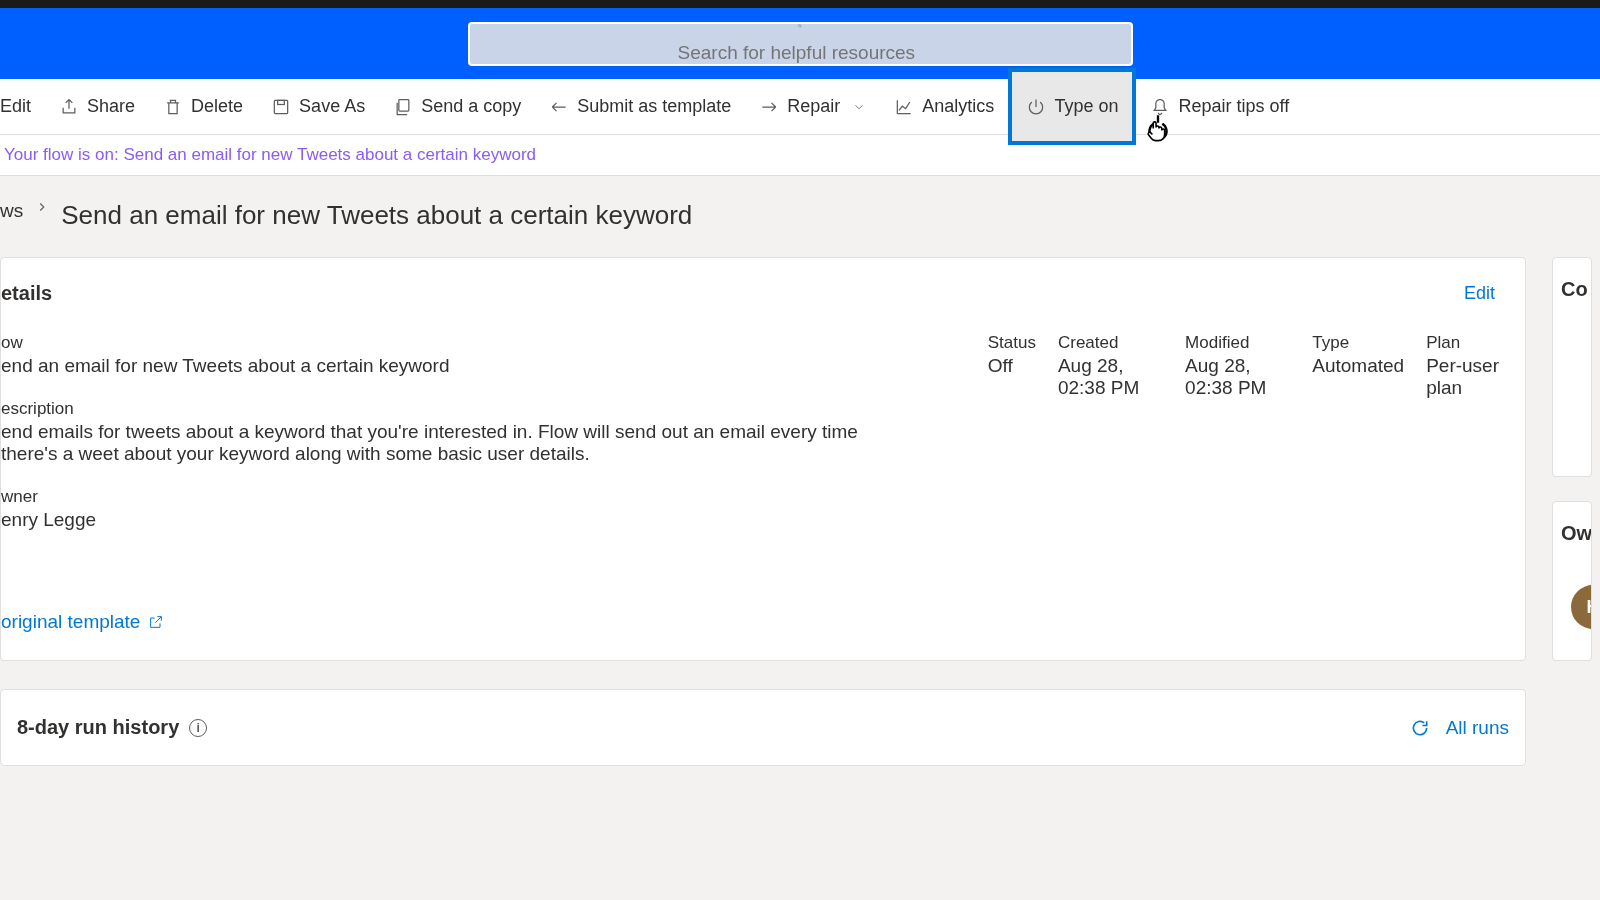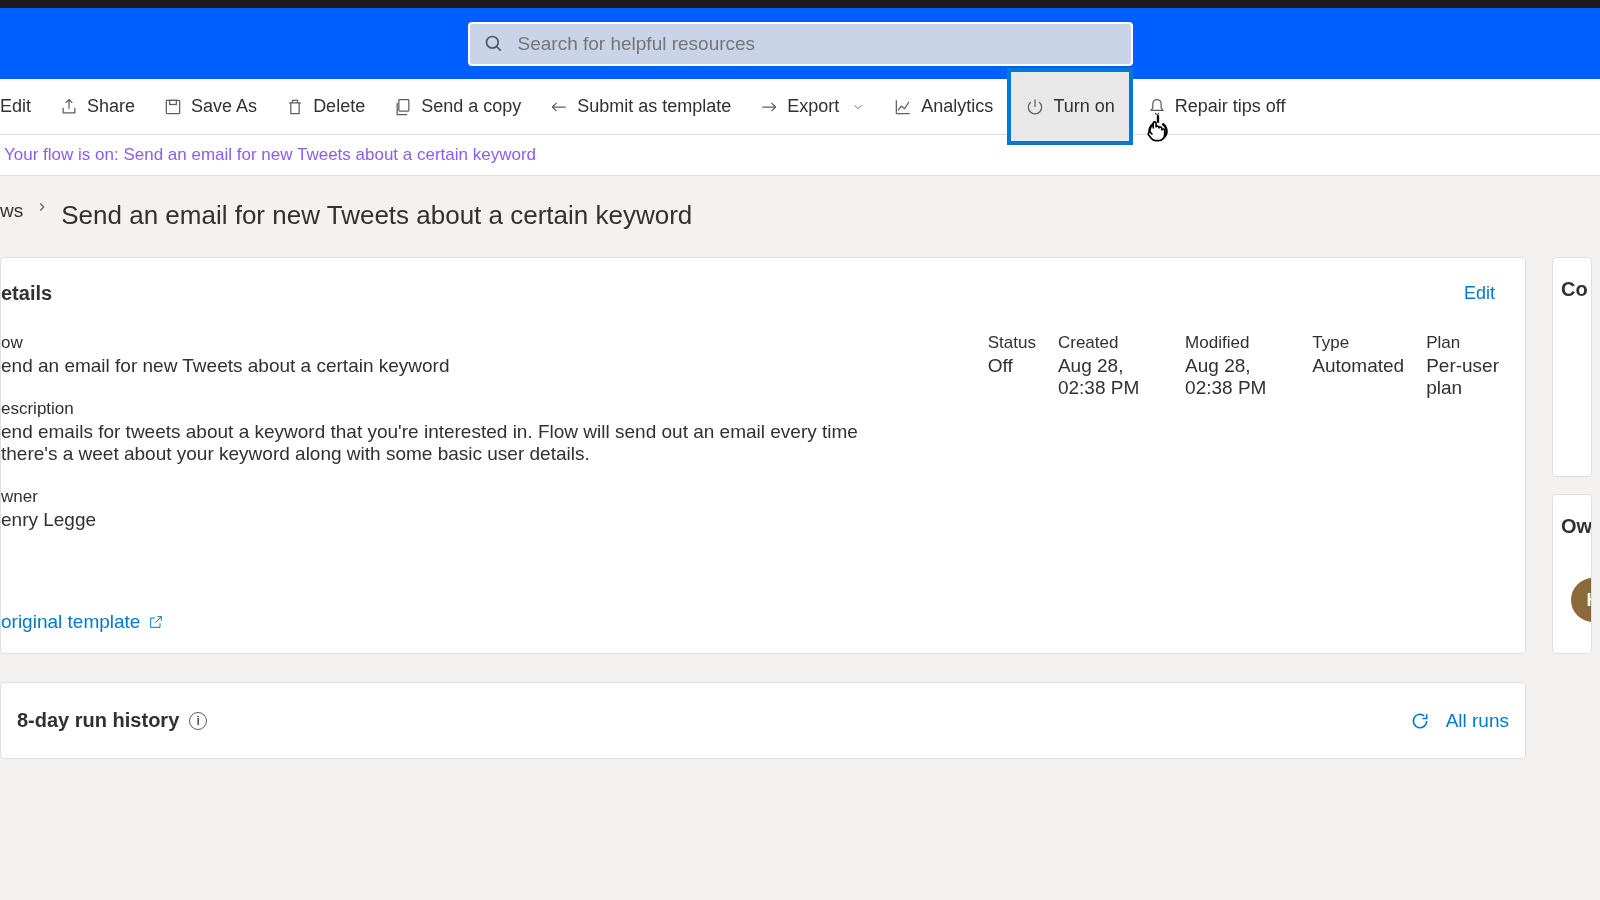--- a/index.html
+++ b/index.html
@@ -24,20 +24,21 @@
     .search-box {
       width: 665px;
       height: 44px;
       background: #c9d4e9;
       border: 2px solid #fff;
       border-radius: 4px;
       display: flex;
       align-items: center;
       padding: 0 14px;
       gap: 14px;
+      flex-direction: column;
     }
     .search-icon-svg {
       width: 20px; height: 20px;
       stroke: #4a5568;
       fill: none;
       stroke-width: 2;
     }
     .search-input {
       flex: 1;
       border: none;
@@ -256,21 +257,21 @@
     }
     .refresh-icon {
       width: 20px; height: 20px;
       stroke: #0078d4;
       fill: none;
       stroke-width: 2;
     }
     .side-stack {
       display: flex;
       flex-direction: column;
-      justify-content: space-between;
+      gap: 24px;
     }
   </style>
 </head>
 <body>
 
 <div class="top-black"></div>
 
 <div class="header-blue">
   <div class="search-box">
     <svg class="search-icon-svg" viewBox="0 0 24 24">
@@ -286,64 +287,64 @@
     <span>Edit</span>
   </div>
   <div class="toolbar-item">
     <svg viewBox="0 0 24 24">
         <path d="M12 3 L12 14 M12 3 L8 7 M12 3 L16 7 M5 13 v6 h14 v-6"></path>
       </svg>
     <span>Share</span>
   </div>
   <div class="toolbar-item">
     <svg viewBox="0 0 24 24">
+        <path d="M5 7 h14 M9 7 v-3 h6 v3 M7 7 v13 h10 v-13"></path>
+      </svg>
+    <span>Delete</span>
+  </div>
+  <div class="toolbar-item">
+    <svg viewBox="0 0 24 24">
         <rect x="4" y="4" width="16" height="16" rx="1"></rect>
         <rect x="8" y="4" width="8" height="5"></rect>
       </svg>
     <span>Save As</span>
   </div>
   <div class="toolbar-item">
     <svg viewBox="0 0 24 24">
-        <path d="M5 7 h14 M9 7 v-3 h6 v3 M7 7 v13 h10 v-13"></path>
-      </svg>
-    <span>Delete</span>
-  </div>
-  <div class="toolbar-item">
-    <svg viewBox="0 0 24 24">
         <rect x="7" y="3" width="12" height="14" rx="1"></rect>
         <path d="M5 7 v14 h12"></path>
       </svg>
     <span>Send a copy</span>
   </div>
   <div class="toolbar-item">
     <svg viewBox="0 0 24 24">
         <path d="M20 12 H4 M4 12 l5 -5 M4 12 l5 5"></path>
       </svg>
     <span>Submit as template</span>
   </div>
   <div class="toolbar-item">
     <svg viewBox="0 0 24 24">
         <path d="M4 12 H20 M20 12 l-5 -5 M20 12 l-5 5"></path>
       </svg>
-    <span>Export</span>
+    <span>Repair</span>
     <svg class="chevron-down" viewBox="0 0 24 24">
         <path d="M6 9 l6 6 l6 -6"></path>
       </svg>
   </div>
   <div class="toolbar-item">
     <svg viewBox="0 0 24 24">
         <path d="M4 20 V4 M4 20 H20 M6 16 l4 -5 l4 3 l5 -8"></path>
       </svg>
     <span>Analytics</span>
   </div>
   <div class="toolbar-item active">
     <svg viewBox="0 0 24 24">
         <path d="M12 3 v9 M7 6 a8 8 0 1 0 10 0"></path>
       </svg>
-    <span>Turn on</span>
+    <span>Type on</span>
   </div>
   <div class="toolbar-item">
     <svg viewBox="0 0 24 24">
         <path d="M12 3 a5 5 0 0 1 5 5 v5 l2 3 H5 l2 -3 v-5 a5 5 0 0 1 5 -5 M10 19 a2 2 0 0 0 4 0"></path>
       </svg>
     <span>Repair tips off</span>
   </div>
 </div>
 
 <svg class="cursor-overlay" viewBox="0 0 24 28">

